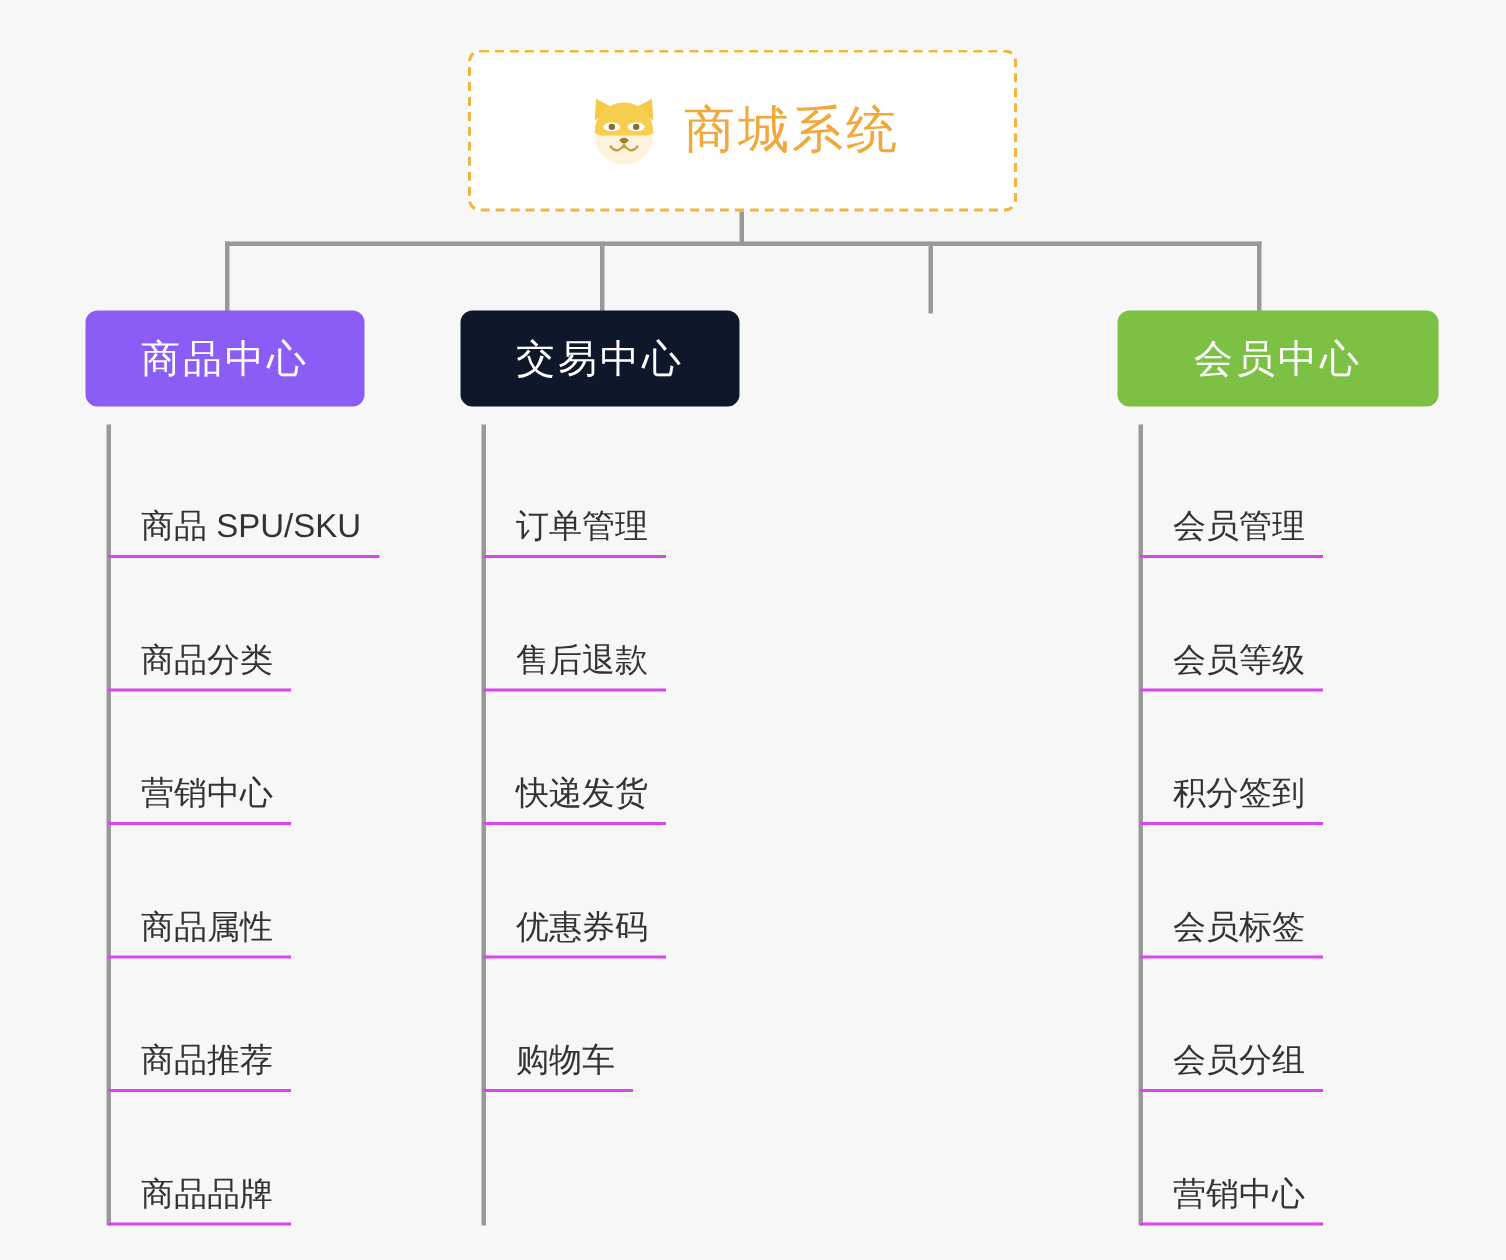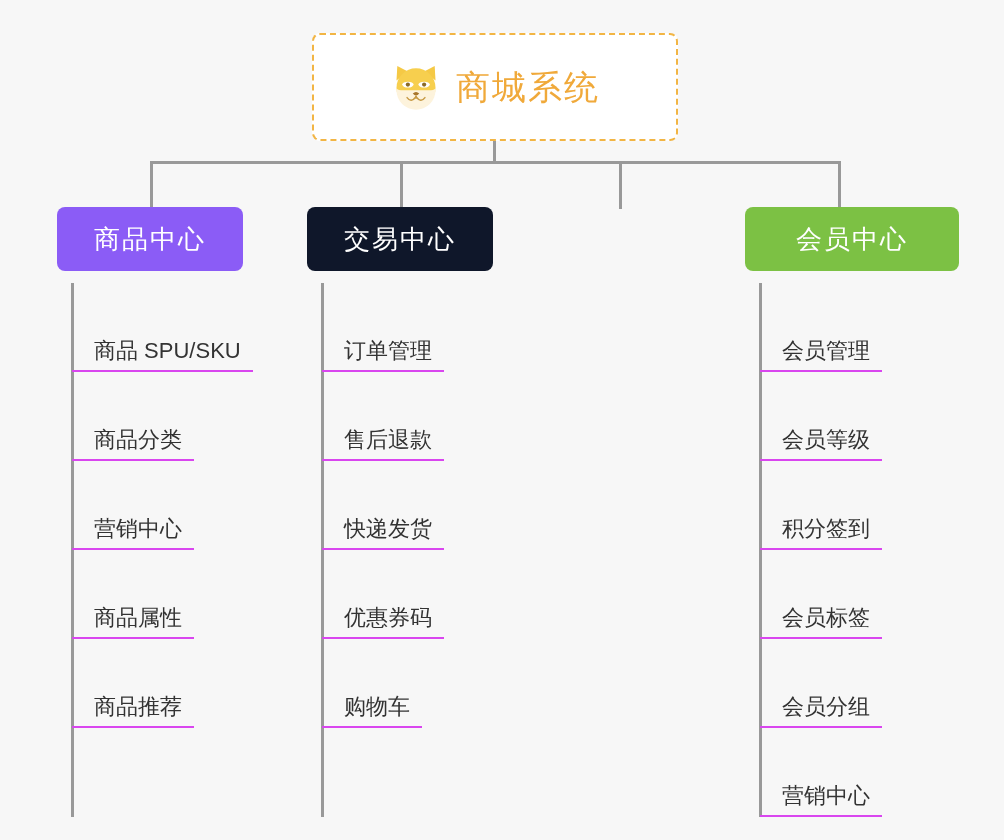--- a/index.html
+++ b/index.html
@@ -187,20 +187,23 @@
         </div>
       <div class="leaf-item">
           <span class="leaf-label">营销中心</span>
         </div>
       <div class="leaf-item">
           <span class="leaf-label">商品属性</span>
         </div>
       <div class="leaf-item">
           <span class="leaf-label">商品推荐</span>
         </div>
+      <div class="leaf-item">
+          <span class="leaf-label">商品品牌</span>
+        </div>
     </div>
   </div>
 
   <div class="branch b2">
     <div class="cat-box" style="background: #0f172a;">
       <span>交易中心</span>
     </div>
     <div class="leaf-list">
       <div class="leaf-spine" style="background: rgb(153, 153, 153); height: 534px;"></div>
       <div class="leaf-item">

